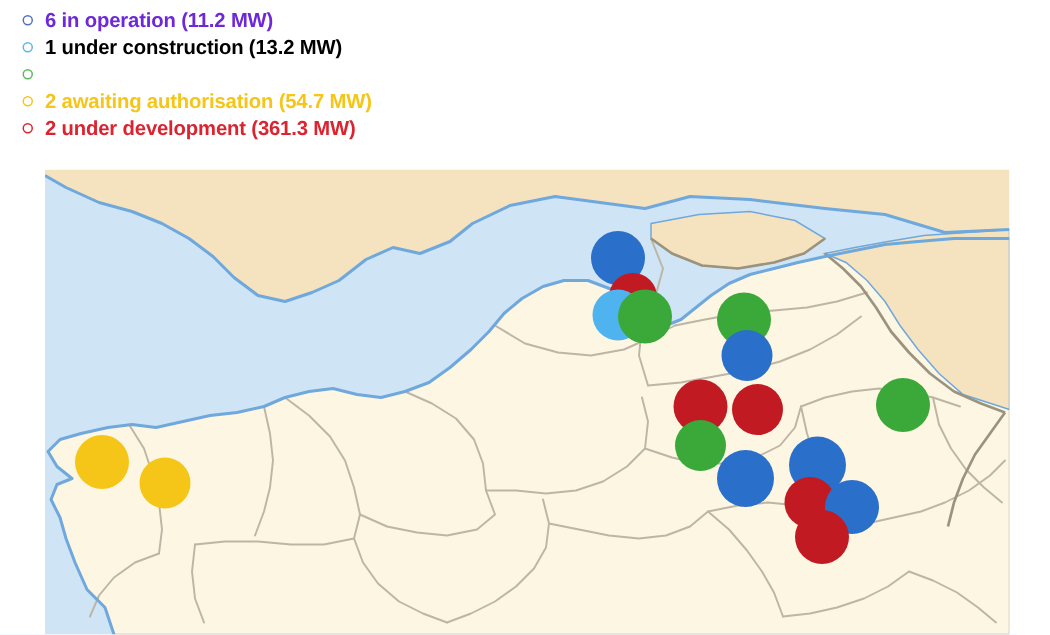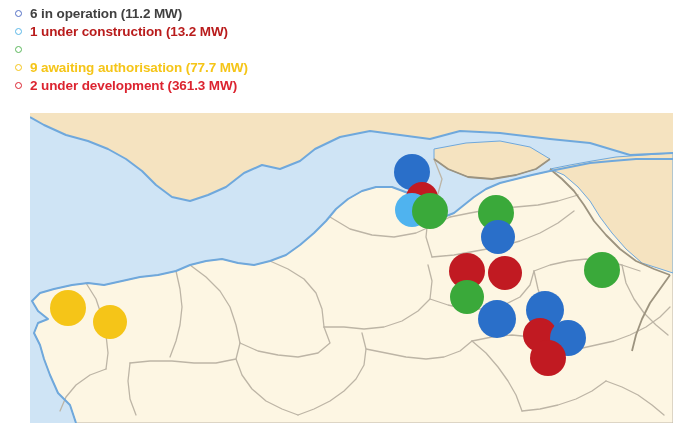--- a/index.html
+++ b/index.html
@@ -86,41 +86,41 @@
 </style>
 </head>
 <body>
 
 <div id="legend">
 
   <div class="legend-row" style="color: rgb(84, 112, 198);">
     <span class="legend-bullet" style="color: rgb(84, 112, 198);">
         <span class="ring"></span>
       </span>
-    <span class="legend-label" style="color: #404040;">6 in operation (11.2 MW)</span>
+    <span class="legend-label" style="color: #6d28d9;">6 in operation (11.2 MW)</span>
   </div>
 
   <div class="legend-row" style="color: rgb(91, 184, 232);">
     <span class="legend-bullet" style="color: rgb(91, 184, 232);">
         <span class="ring"></span>
       </span>
-    <span class="legend-label" style="color: #b91c1c;">1 under construction (13.2 MW)</span>
+    <span class="legend-label" style="color: #000000;">1 under construction (13.2 MW)</span>
   </div>
 
   <div class="legend-row" style="color: rgb(92, 184, 92);">
     <span class="legend-bullet" style="color: rgb(92, 184, 92);">
         <span class="ring"></span>
       </span>
   </div>
 
   <div class="legend-row" style="color: rgb(245, 197, 24);">
     <span class="legend-bullet" style="color: rgb(245, 197, 24);">
         <span class="ring"></span>
       </span>
-    <span class="legend-label" style="color: rgb(245, 197, 24);">9 awaiting authorisation (77.7 MW)</span>
+    <span class="legend-label" style="color: rgb(245, 197, 24);">2 awaiting authorisation (54.7 MW)</span>
   </div>
 
   <div class="legend-row" style="color: rgb(220, 36, 48);">
     <span class="legend-bullet" style="color: rgb(220, 36, 48);">
         <span class="ring"></span>
       </span>
     <span class="legend-label" style="color: rgb(220, 36, 48);">2 under development (361.3 MW)</span>
   </div>
 
 </div>

